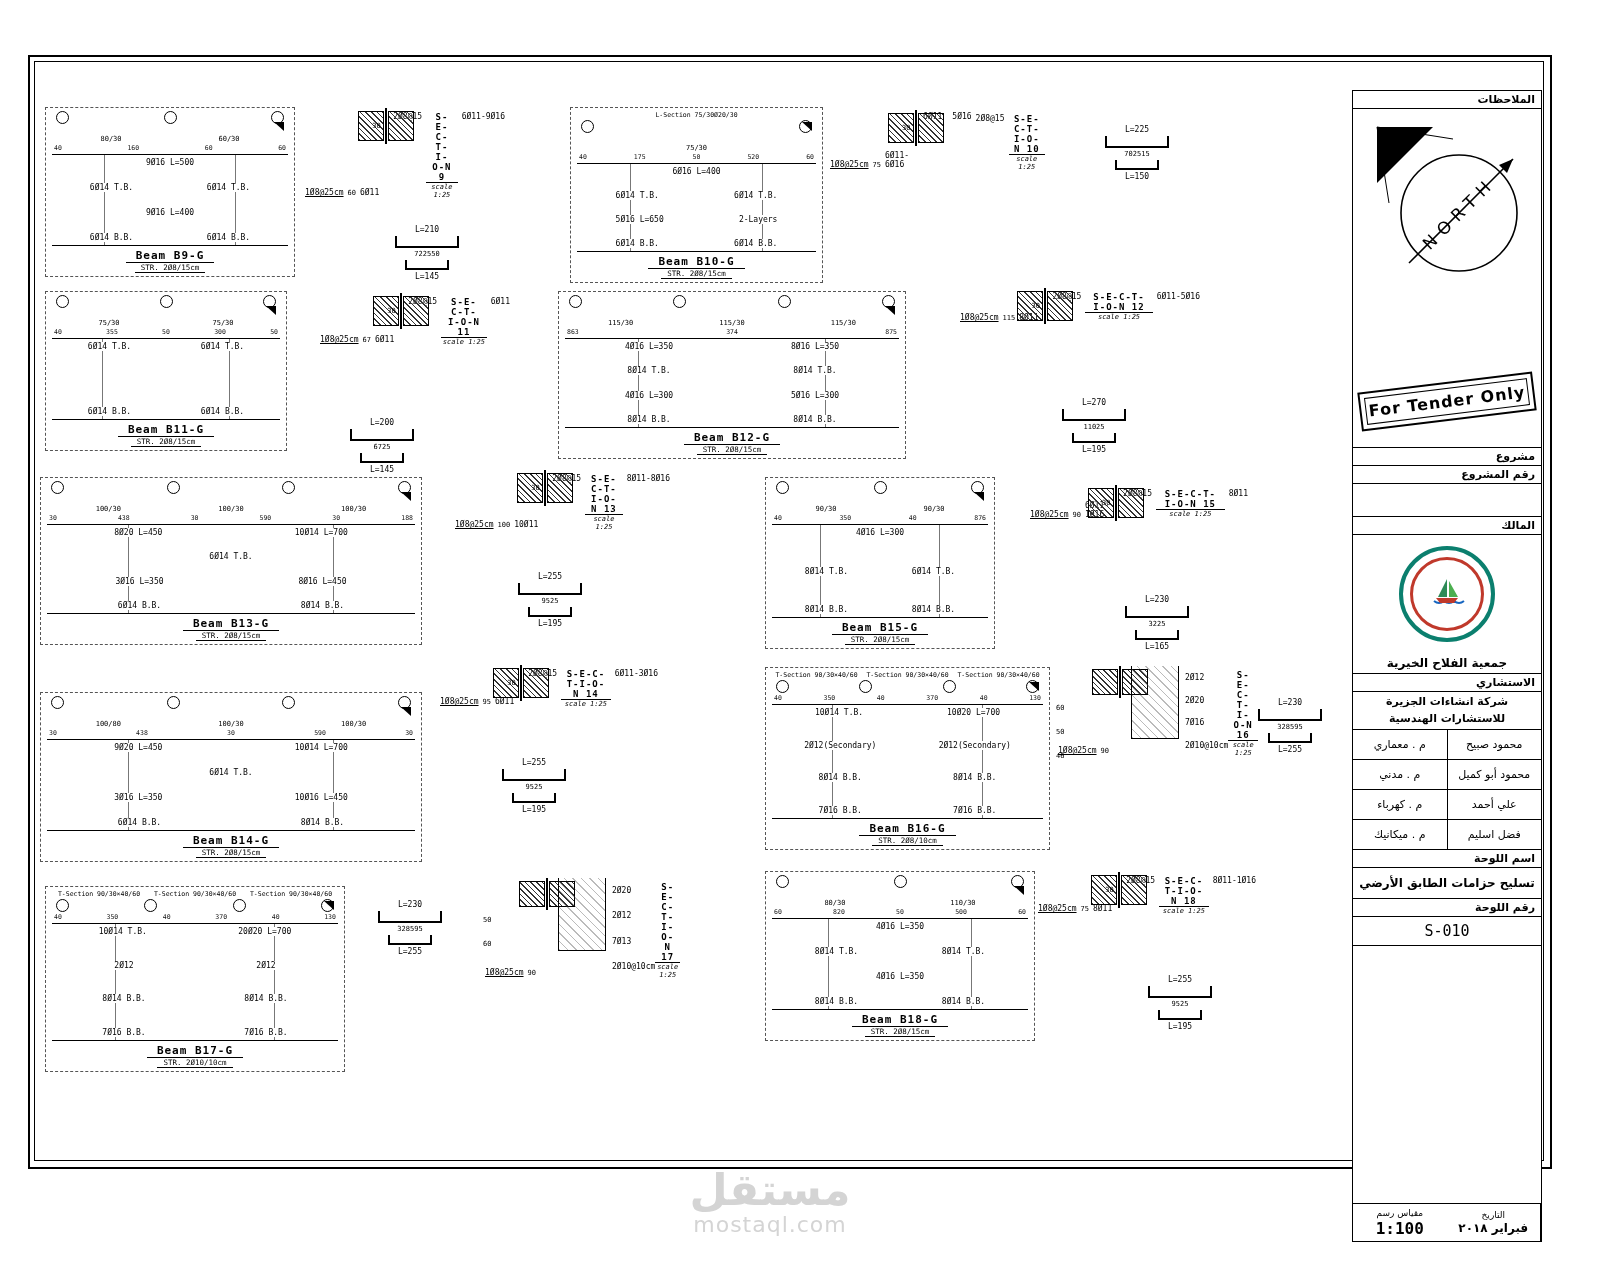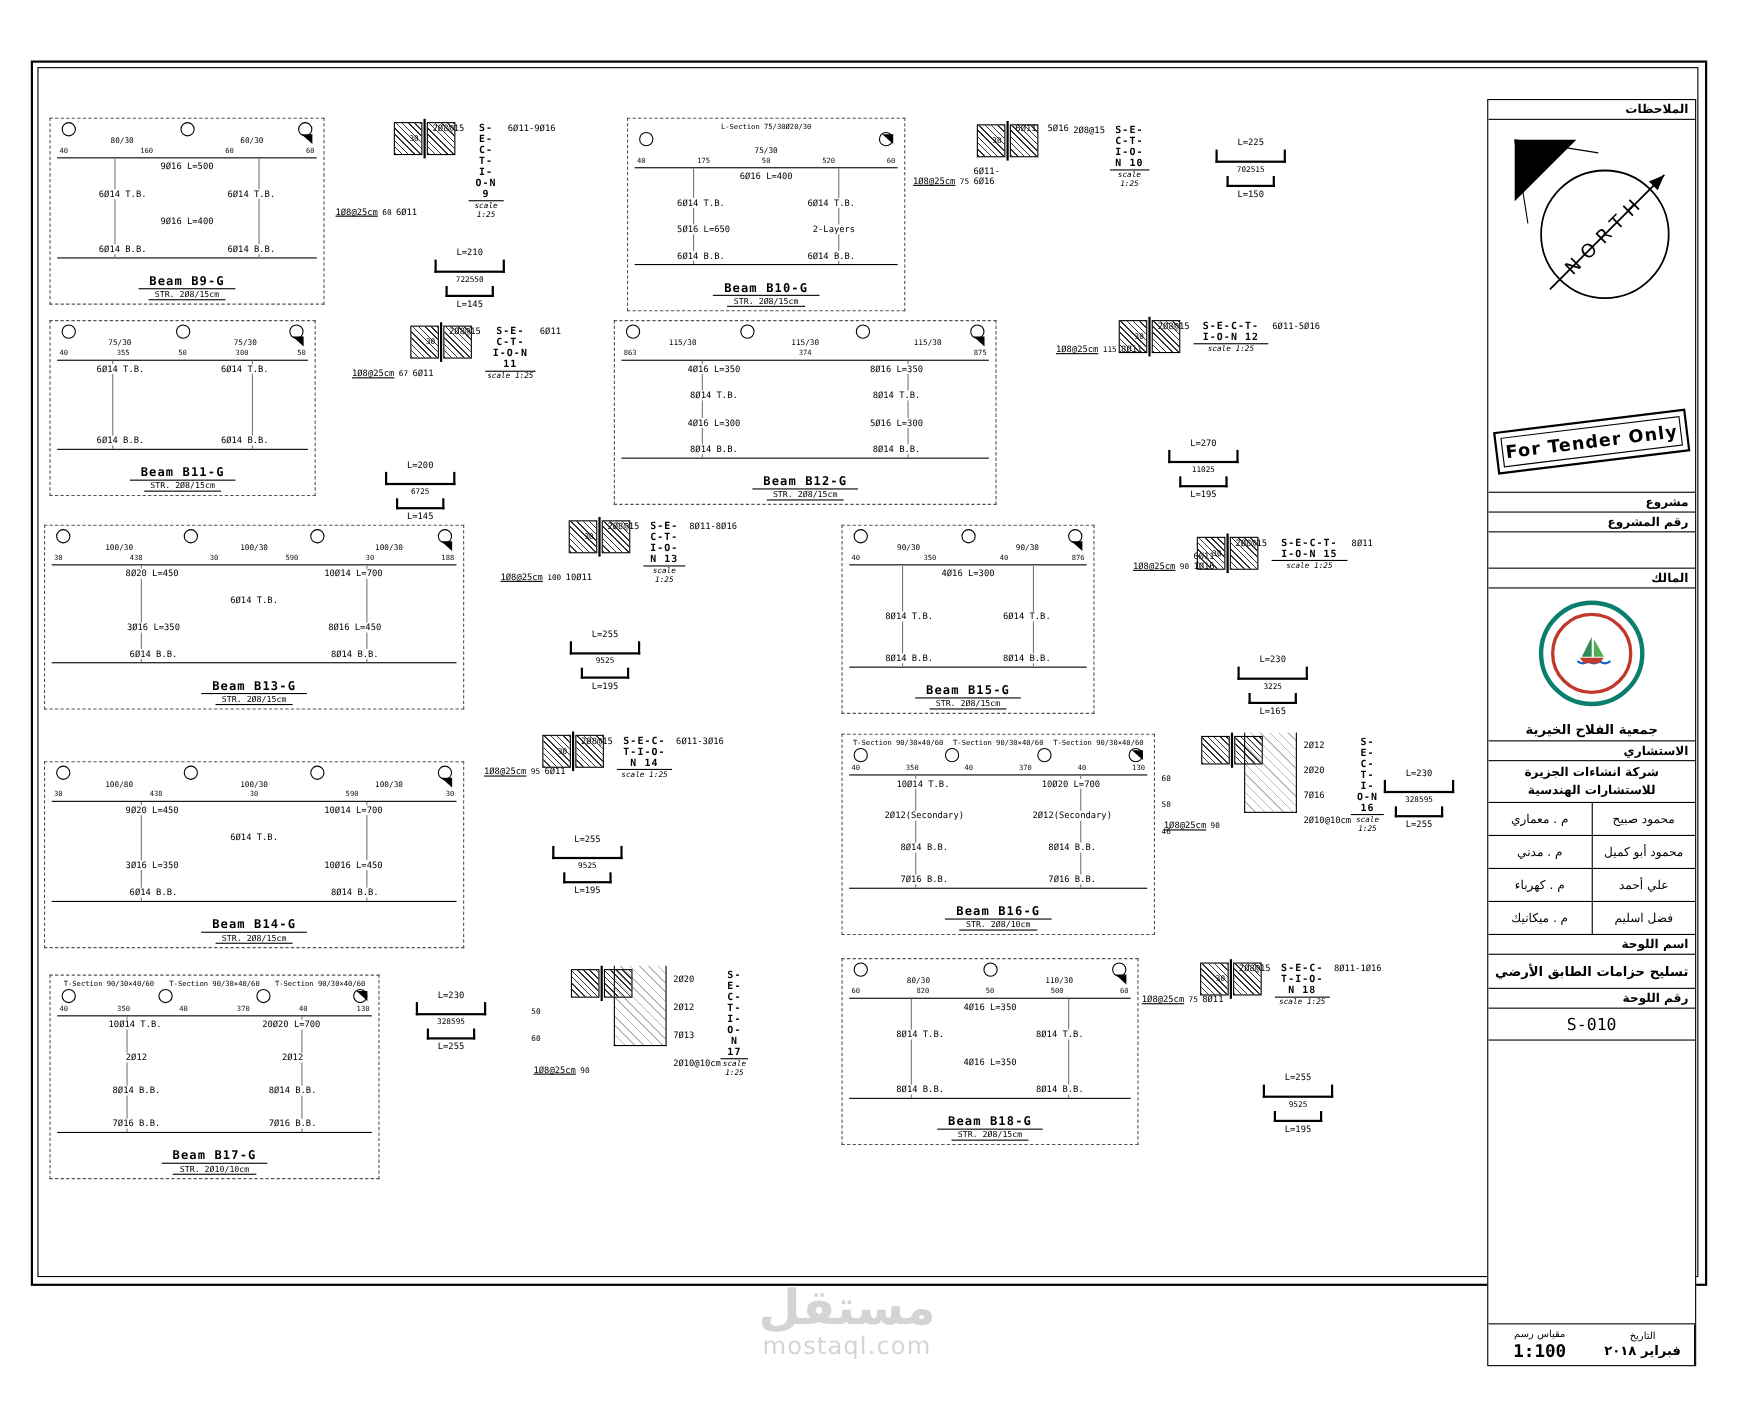--- a/index.html
+++ b/index.html
@@ -5,28 +5,28 @@
   html,body{margin:0;padding:0;background:#fff}
   body{width:1600px;height:1280px;position:relative;font-family:"DejaVu Sans Mono",monospace;color:#000;overflow:hidden}
   .frame-outer{position:absolute;left:28px;top:55px;width:1520px;height:1110px;border:2px solid #000}
   .frame-inner{position:absolute;left:34px;top:61px;width:1508px;height:1098px;border:1px solid #000}
 
   
   .beam{position:absolute;border:1px dashed #555;box-sizing:border-box;display:flex;flex-direction:column;padding:3px 6px 3px;font-size:8px;background:#fff}
   .b-notes{display:flex;justify-content:space-around;font-size:6.5px;margin-bottom:1px;gap:2px;text-align:center}
   .b-cols{display:flex;justify-content:space-between;padding:0 4px}
   .col-circle{width:11px;height:11px;border:1px solid #000;border-radius:50%;display:block;background:#fff}
-  .b-dimtop{display:flex;justify-content:space-around;font-size:7px;margin-top:0}
+  .b-dimtop{display:flex;justify-content:space-around;font-size:7px;margin-top:11px}
   .b-dims{display:flex;justify-content:space-between;font-size:6.5px;color:#111;margin-top:1px;padding:0 2px}
   .b-band{flex:1;border-top:1.6px solid #000;border-bottom:1.6px solid #000;margin-top:2px;display:flex;flex-direction:column;justify-content:space-between;padding:3px 4px;position:relative;min-height:50px}
   .b-band::before{content:"";position:absolute;top:0;bottom:0;left:22%;border-left:1px solid #777}
   .b-band::after{content:"";position:absolute;top:0;bottom:0;right:22%;border-right:1px solid #777}
   .b-row{display:flex;justify-content:space-around;gap:6px;position:relative;z-index:1}
   .rebar{white-space:nowrap;background:#fff;padding:0 2px}
-  .b-title{text-align:center;font-size:11px;font-weight:bold;margin-top:14px;align-self:center;border-bottom:1px solid #000;padding:0 10px;letter-spacing:1px}
+  .b-title{text-align:center;font-size:11px;font-weight:bold;margin-top:3px;align-self:center;border-bottom:1px solid #000;padding:0 10px;letter-spacing:1px}
   .b-str{text-align:center;font-size:7.5px;align-self:center;border-bottom:1px solid #000;padding:0 6px}
   .b-flag{position:absolute;top:14px;right:10px;width:0;height:0;border-left:10px solid transparent;border-top:9px solid #000}
 
   
   .sec{position:absolute;display:flex;font-size:8px;background:transparent}
   .s-head{display:flex;justify-content:space-between;align-items:flex-end;margin-bottom:2px;gap:4px}
   .s-stirrup{font-size:8px;text-decoration:underline}
   .s-width{font-size:7px}
   .s-top{font-size:8px}
   .s-body{position:relative;height:34px;border:1.5px solid #000;margin:0 6px}

